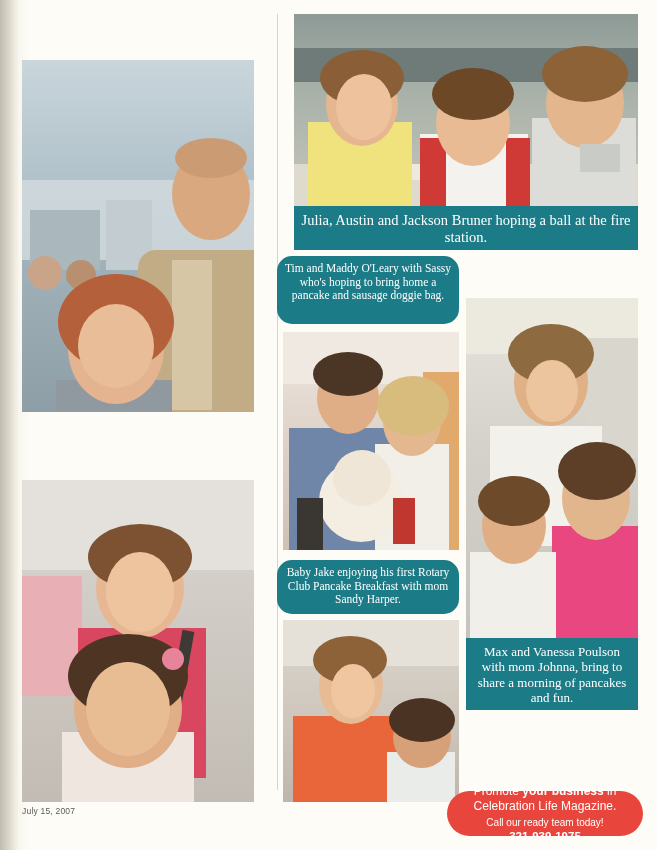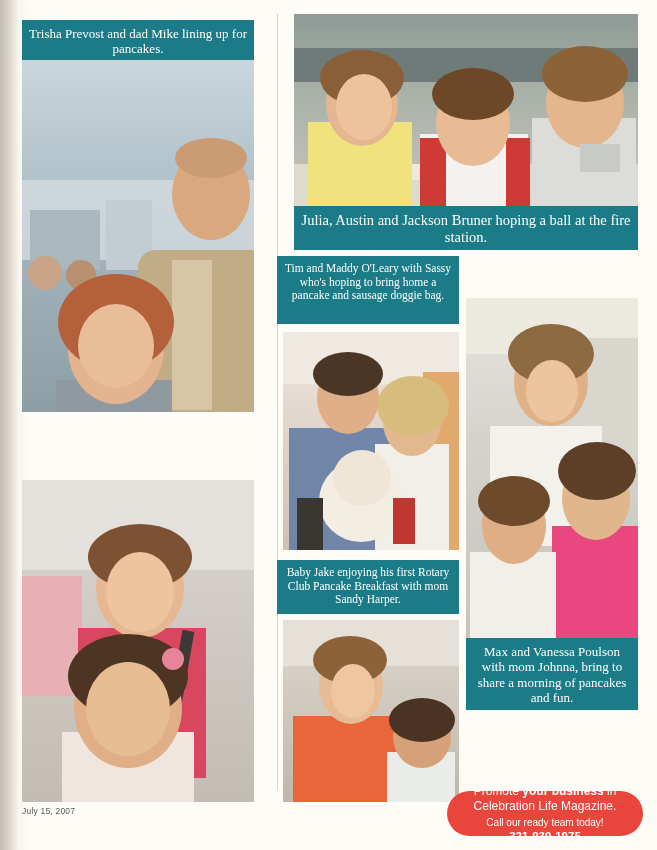--- a/index.html
+++ b/index.html
@@ -38,21 +38,21 @@
   .cap {
     position: absolute;
     background: #1b7b87;
     color: #ffffff;
     text-align: center;
     font-family: "Liberation Serif", serif;
     line-height: 1.18;
     box-sizing: border-box;
     padding: 6px 6px 7px 6px;
   }
-  .cap.small { font-size: 11.5px; }
+  .cap.small { font-size: 11.5px; border-radius: 15px; }
   .cap.med { font-size: 13px; }
   .cap.large { font-size: 14.5px; }
 
   
   .photo {
     position: absolute;
     background: #b9c3c8;
     overflow: hidden;
   }
   .photo .sky {
@@ -96,21 +96,20 @@
     letter-spacing: .2px;
   }
 </style>
 </head>
 <body>
 
 <div class="page">
   <div class="spine-shadow"></div>
   <div class="divider"></div>
 
-  <div class="cap med" style="left:22px; top:20px; width:232px; height:40px;">Trisha Prevost and dad Mike lining up for pancakes.</div>
 
   <div class="photo" style="left:22px; top:60px; width:232px; height:352px; background:#8fa3ab;">
     <div class="sky" style="background:linear-gradient(180deg,#c9d6dc 0%,#b4c4cc 30%,#9fb0b8 60%,#8d9ea7 100%);"></div>
 
     <div class="rect" style="left:0; top:120px; width:232px; height:80px; background:#d5dde1; opacity:.75;"></div>
     <div class="rect" style="left:8px; top:150px; width:70px; height:60px; background:#aab7bd;"></div>
     <div class="rect" style="left:84px; top:140px; width:46px; height:70px; background:#c2ccd1;"></div>
 
     <div class="blob" style="left:6px; top:196px; width:34px; height:34px; background:#caa489;"></div>
     <div class="blob" style="left:44px; top:200px; width:30px; height:30px; background:#b8906f;"></div>

